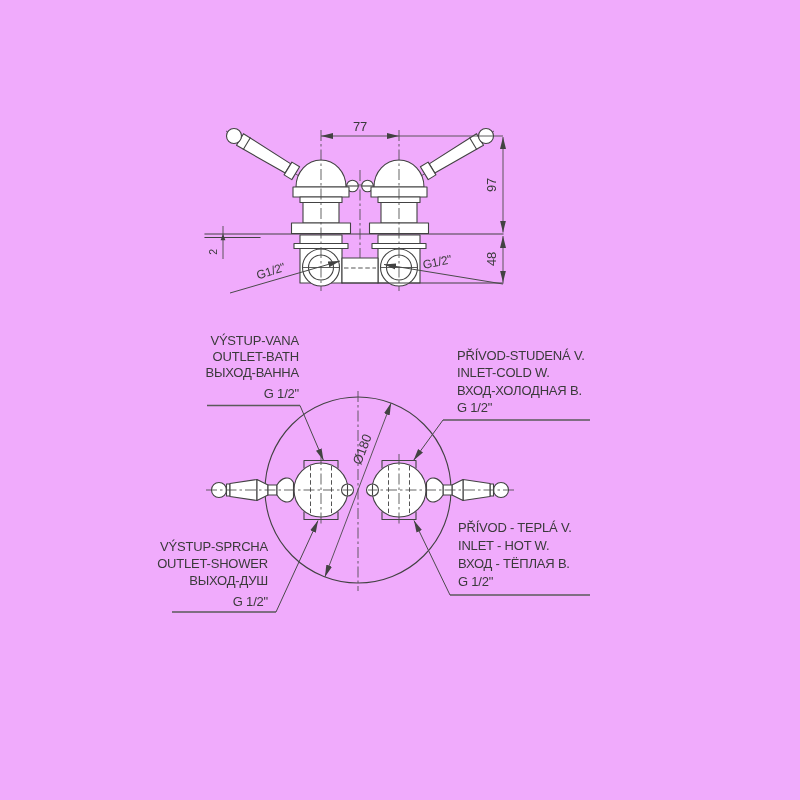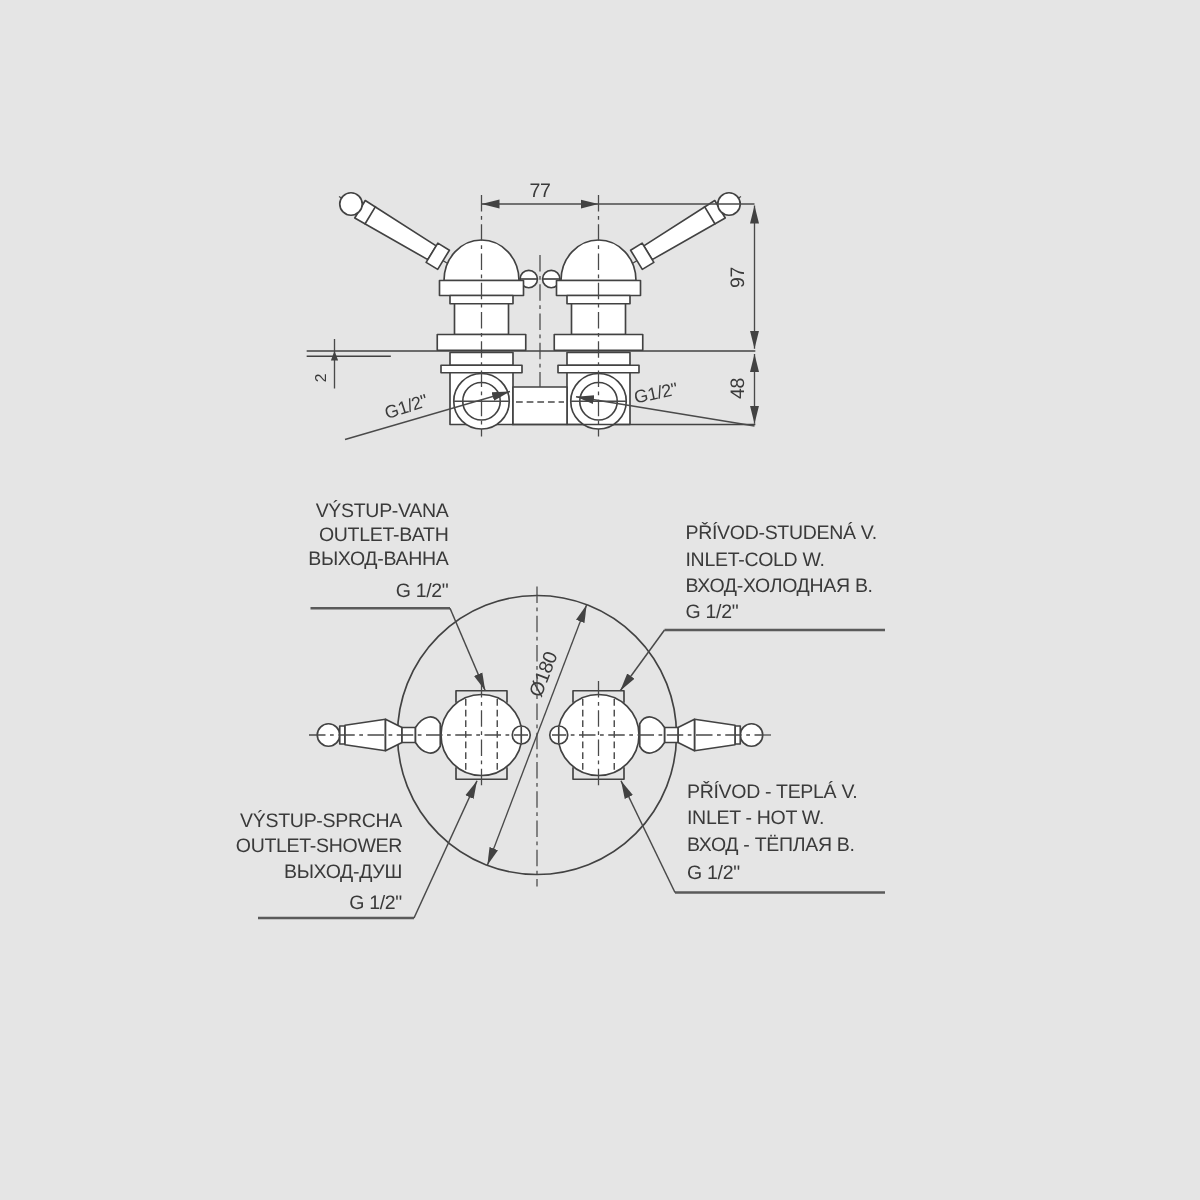--- a/index.html
+++ b/index.html
@@ -1,16 +1,16 @@
 <!DOCTYPE html>
 <html><head>
 <meta charset="utf-8">
 <style>
   html,body{margin:0;padding:0;background:#fff;}
-  .canvas{position:relative;width:800px;height:800px;background:#e5e5e5;overflow:hidden;}
+  .canvas{position:relative;width:800px;height:800px;background:#f0abfc;overflow:hidden;}
   svg{display:block;}
   svg text{font-family:"Liberation Sans","DejaVu Sans",sans-serif;fill:#3a3a3a;letter-spacing:-0.2px;}
   .ln{stroke:#424242;stroke-width:1.1;fill:none;stroke-linejoin:round;stroke-linecap:square;}
   .lnw{stroke:#424242;stroke-width:1.1;fill:#ffffff;stroke-linejoin:round;}
   .thin{stroke:#4a4a4a;stroke-width:0.9;fill:none;}
   .cl{stroke:#4a4a4a;stroke-width:0.85;fill:none;stroke-dasharray:11 3 2.5 3;}
   .hid{stroke:#4a4a4a;stroke-width:0.95;fill:none;stroke-dasharray:4.5 2.6;}
   .leader{stroke:#4a4a4a;stroke-width:1;fill:none;}
   .under{stroke:#5a5a5a;stroke-width:1.7;fill:none;}
   .dimtx{font-size:13px;}

